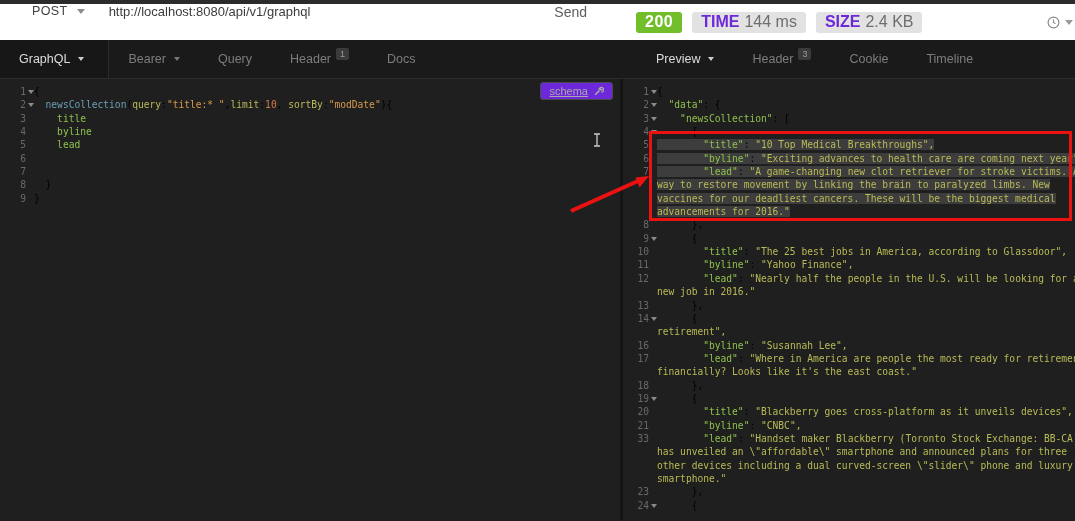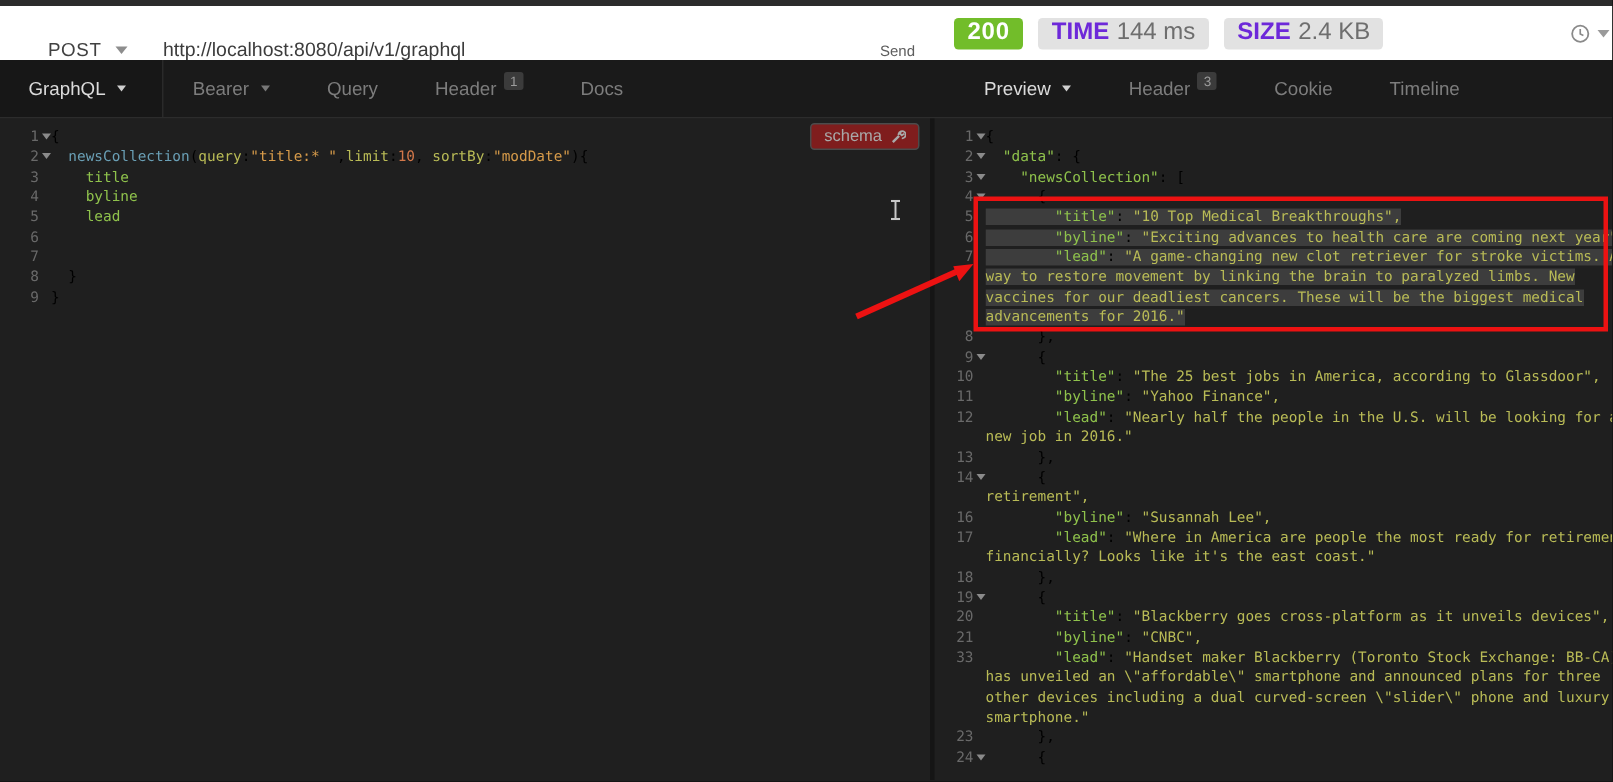--- a/index.html
+++ b/index.html
@@ -5,25 +5,25 @@
   * { box-sizing: border-box; margin: 0; padding: 0; }
   html,body { background:#111; }
   body { font-family:"Liberation Sans", sans-serif; }
   .screen{ position:relative; width:1075px; height:521px; overflow:hidden; background:#1f1f1f; }
 
   
   .topstrip{ height:4px; background:#2b2b2b; }
 
   
   .urlbar{ height:36px; background:#ffffff; display:flex; }
-  .url-left{ width:620px; display:flex; align-items:flex-end; padding-left:32px; }
+  .url-left{ width:620px; display:flex; align-items:flex-start; padding-left:32px; }
   .method{ display:flex; align-items:center; font-size:12.5px; color:#414141; letter-spacing:.4px; cursor:pointer; }
   .caret{ width:0; height:0; border-left:4px solid transparent; border-right:4px solid transparent; border-top:5px solid #8d8d8d; display:inline-block; margin-left:9px; }
   .url{ margin-left:24px; font-size:13px; color:#3c3c3c; }
-  .send{ margin-left:auto; margin-right:10px; font-size:10px; color:#5d5d5d; cursor:pointer; }
+  .send{ margin-left:auto; margin-right:33px; font-size:14px; color:#5d5d5d; cursor:pointer; }
   .url-right{ flex:1; display:flex; align-items:center; padding-left:16px; }
   .badge{ height:21px; display:inline-flex; align-items:center; padding:0 9px; border-radius:3px; font-size:16px; margin-right:10px; }
   .badge.green{ background:var(--status_green); color:#fff; font-weight:bold; letter-spacing:.5px; }
   .badge.gray{ background:#e2e2e2; color:#6e6e6e; }
   .badge.gray b{ color:#6d28d9; font-weight:700; margin-right:5px; }
   .clockwrap{ margin-left:auto; display:flex; align-items:center; margin-right:2px; }
   .clockwrap .caret{ border-top-color:#9a9a9a; margin-left:5px; }
 
   
   .tabs{ height:39px; background:#1a1a1a; border-bottom:1px solid #2c2c2c; display:flex; color:#7d7d7d; font-size:12.5px; }
@@ -43,21 +43,21 @@
   .pane.right{ flex:1; border-left:3px solid #151515; }
   .editor{ font-family:"DejaVu Sans Mono", monospace; font-size:9.6px; }
   .row{ height:13.35px; line-height:13.35px; white-space:pre; display:flex; }
   .gut{ display:inline-block; width:26px; text-align:right; color:#696969; flex:0 0 auto; }
   .foldslot{ display:inline-block; width:8px; flex:0 0 auto; text-align:center; }
   .foldarrow{ display:inline-block; width:0; height:0; border-left:3.5px solid transparent; border-right:3.5px solid transparent; border-top:4px solid #8a8a8a; margin-left:2px; margin-bottom:1px; }
   .code{ white-space:pre; overflow:hidden; flex:1; }
   .selbg{ background:var(--selection); } .sk{ color:var(--key_green); } .sv{ color:var(--value_olive); }
   .sfn{ color:var(--func_cyan); } .sa{ color:var(--arg_olive); } .ss{ color:var(--string_orange); } .sn{ color:var(--number_orange); }
 
-  .schema-btn{ position:absolute; top:3px; right:7px; display:flex; align-items:center; gap:6px; border:1px solid #4b4b4b; border-radius:3px; padding:2px 8px; color:#a9a9a9; font-size:11px; background:#7f1d1d; cursor:pointer; }
+  .schema-btn{ position:absolute; top:3px; right:7px; display:flex; align-items:center; gap:6px; border:1px solid #4b4b4b; border-radius:3px; padding:2px 8px; color:#a9a9a9; font-size:11px; background:#6d28d9; cursor:pointer;text-decoration:underline; }
 
   
   .redrect{ position:absolute; left:649px; top:131px; width:423px; height:90px; border:3px solid var(--accent_red); z-index:5; pointer-events:none; }
   .arrow-svg{ position:absolute; left:558px; top:166px; z-index:6; pointer-events:none; }
   .ibeam{ position:absolute; left:592px; top:132px; z-index:7; pointer-events:none; }
 </style>
 </head>
 <body>
 
 <div class="screen">

